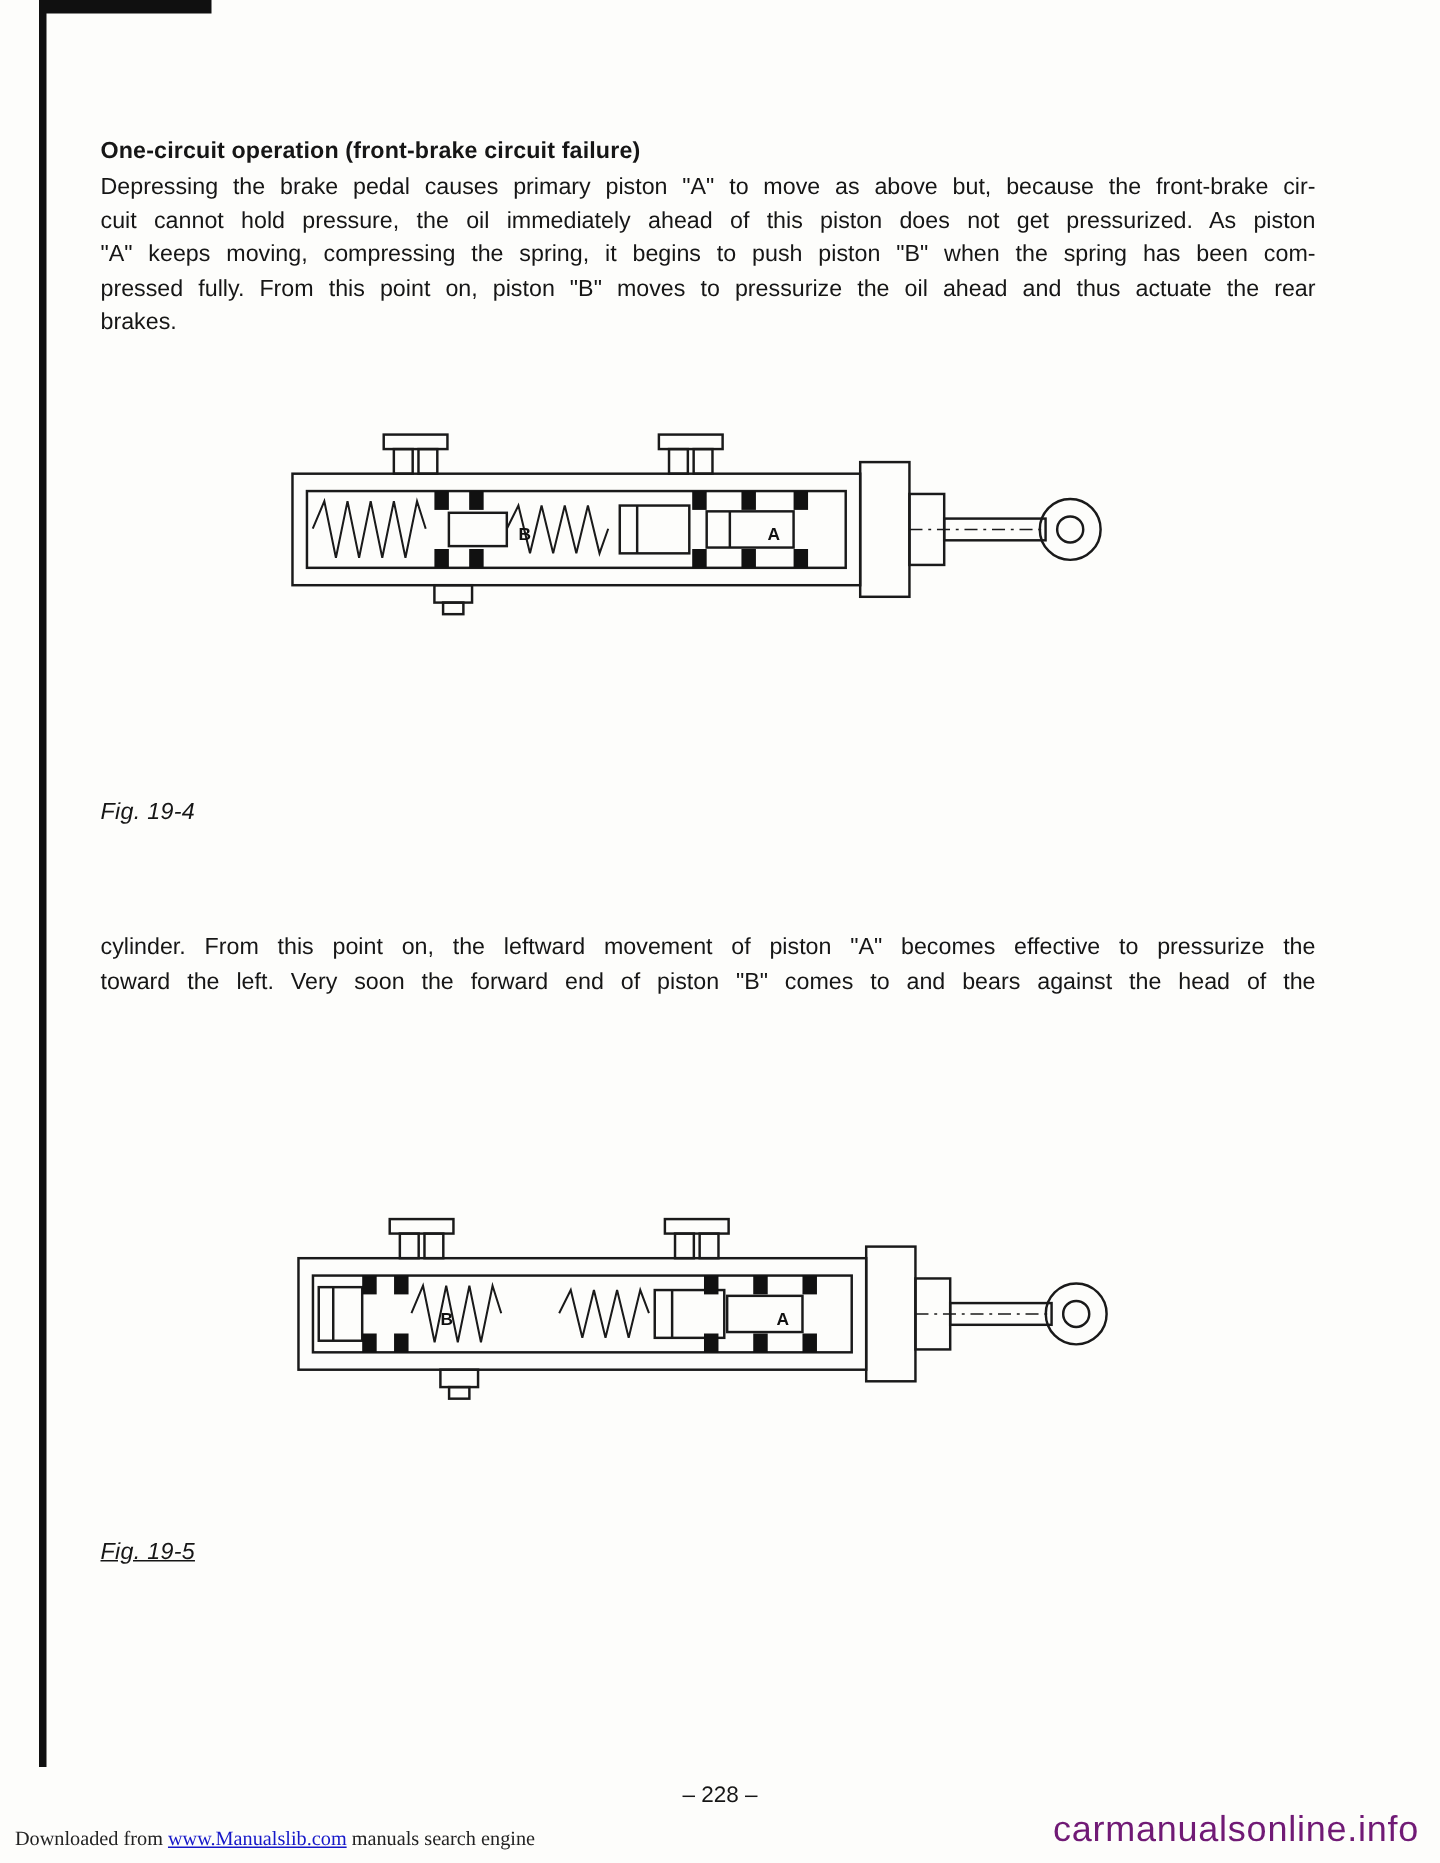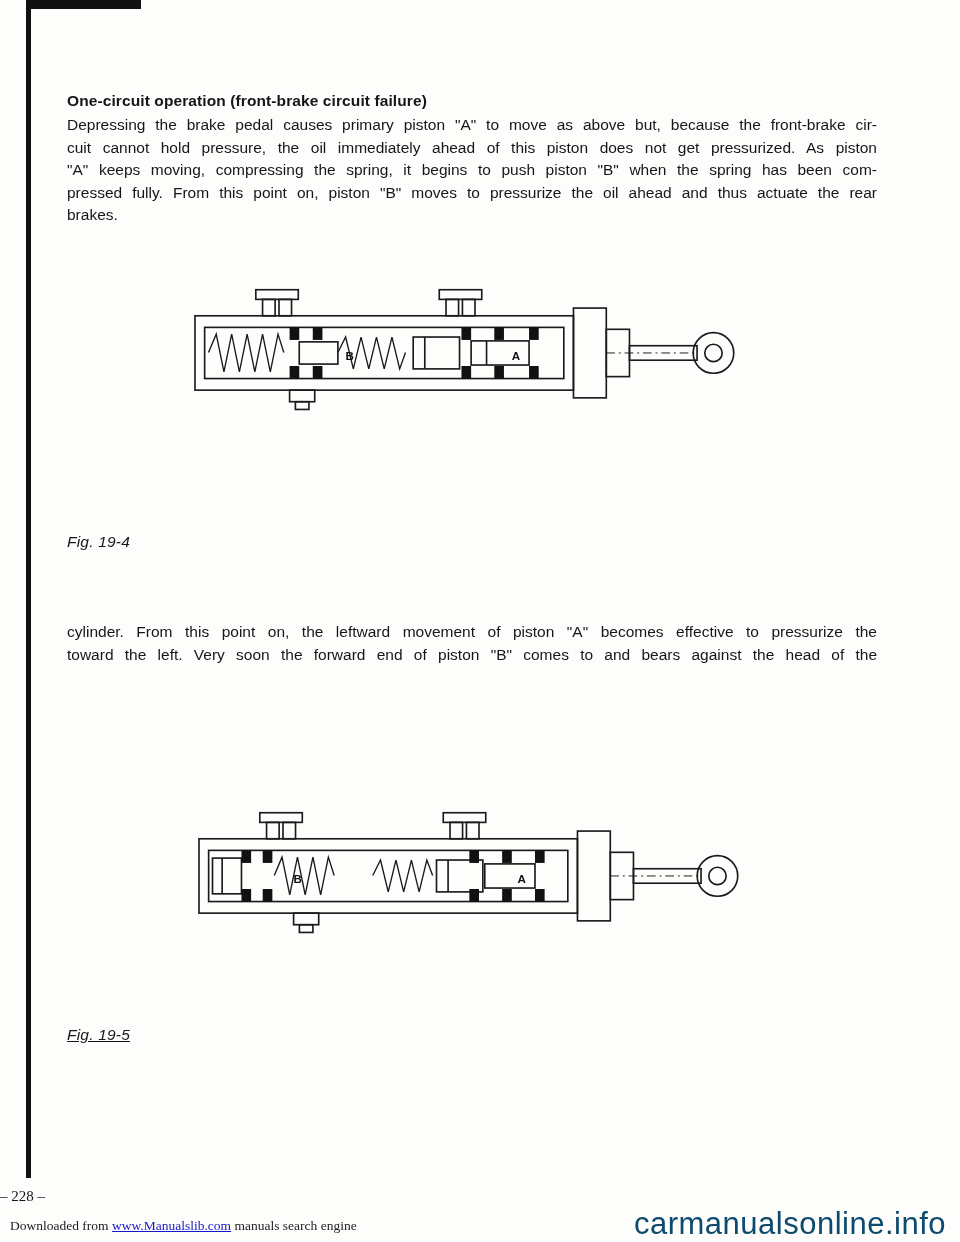--- a/index.html
+++ b/index.html
@@ -46,22 +46,22 @@
     font-style: italic;
     letter-spacing: 0.2px;
   }
   .fig-label-1 { top: 503px; margin-top: 30px; }
   .fig-label-2 { top: 1026px; text-decoration: underline; }
 
   .page-number {
     position: absolute;
     left: 0; right: 0;
     top: 1188px;
-    text-align: left;
-    font-family: Liberation Serif, serif;
+    text-align: center;
+    font-family: Liberation Sans, sans-serif;
     font-size: 15px;
   }
   .footer-line {
     position: absolute;
     left: 10px;
     top: 1218px;
     font-family: "Liberation Serif", serif;
     font-size: 13.5px;
     color: #222;
   }
@@ -69,22 +69,22 @@
     color: #1517c8;
     text-decoration: underline;
     cursor: pointer;
     margin-top: 44px;
   }
   .watermark {
     position: absolute;
     right: 14px;
     top: 1206px;
     font-family: "Liberation Sans", sans-serif;
-    font-size: 31px;
-    color: #0c4a6e;
+    font-size: 24px;
+    color: #701a75;
     letter-spacing: 0.5px;
   }
 </style>
 </head>
 <body>
 
 <div class="page">
 
   <div class="edge-bar-v"></div>
   <div class="edge-bar-h"></div>

